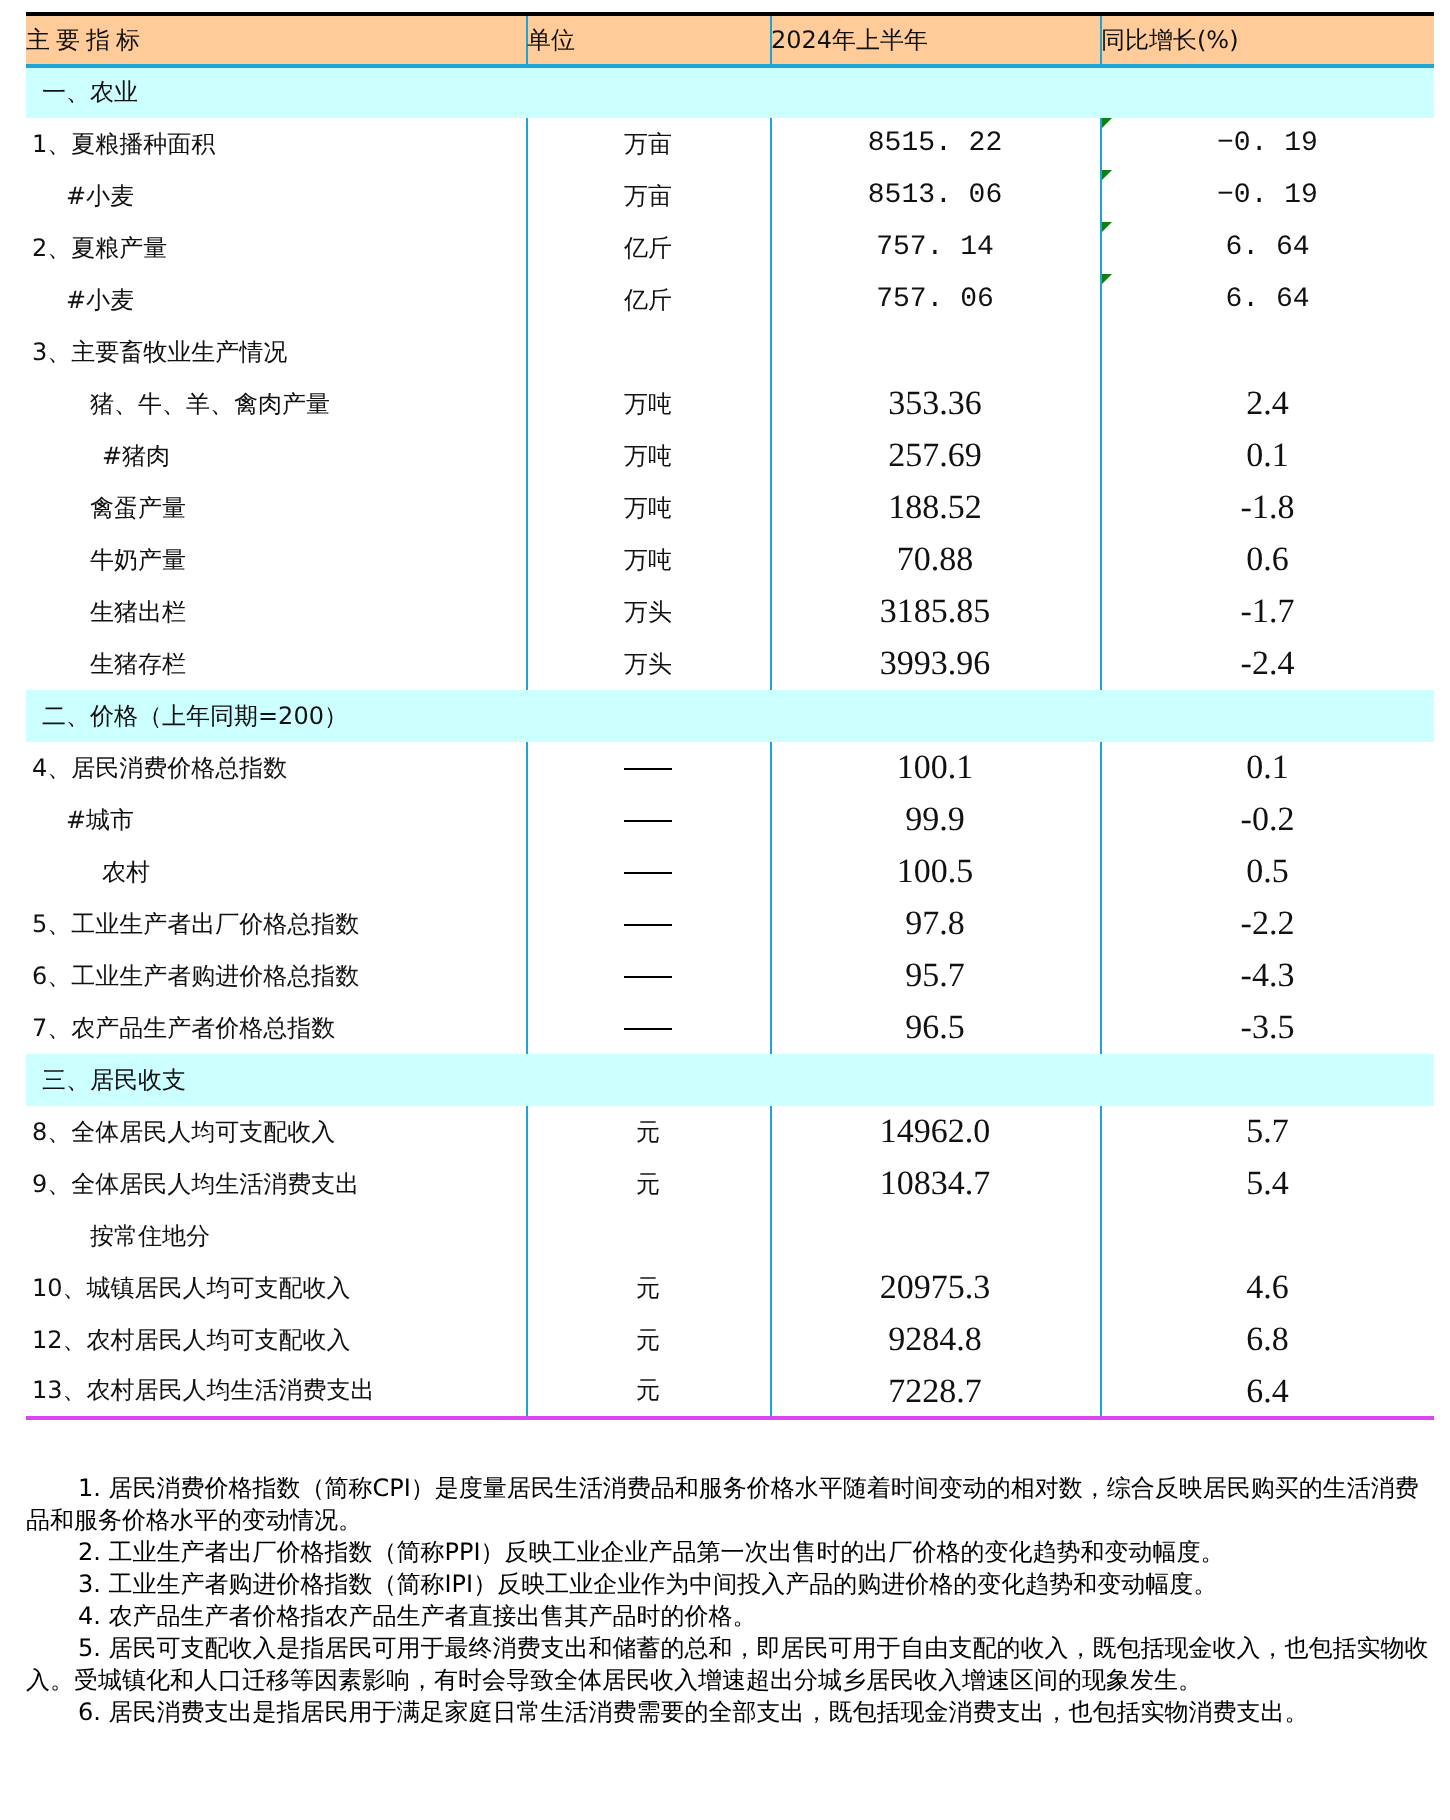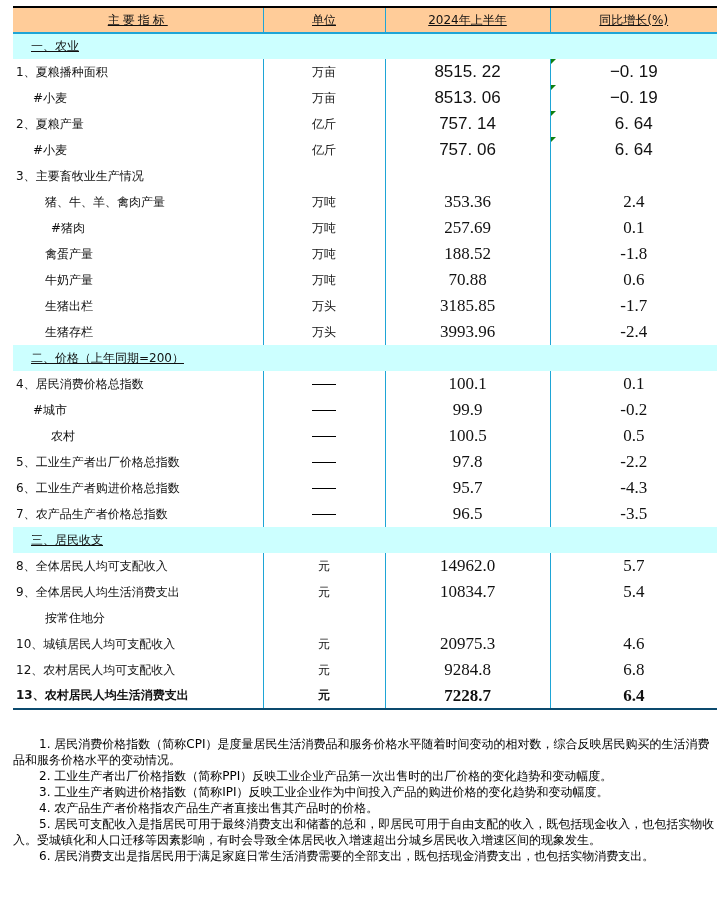--- a/index.html
+++ b/index.html
@@ -3,32 +3,32 @@
 <meta charset="utf-8">
 <style>
   html, body { margin: 0; padding: 0; background: #ffffff; }
   body { width: 725px; height: 910px; position: relative; overflow: hidden;
          font-family: "DejaVu Sans", "Liberation Sans", sans-serif; color: #111; }
   .wrap { position: absolute; left: 13px; top: 6px; width: 704px; }
   table { border-collapse: collapse; width: 704px; table-layout: fixed; }
   col.c1 { width: 250px; } col.c2 { width: 122px; } col.c3 { width: 165px; } col.c4 { width: 167px; }
   thead tr { background: #ffcc99; height: 26px; }
   thead th { font-weight: normal; font-size: 12px; border-left: 1px solid #1ea5d6; border-right: 1px solid #1ea5d6;
-             border-top: 2px solid #000; border-bottom: 2px solid #1ea5d6; padding: 0; text-align: center; text-decoration: underline; }
+             border-top: 2px solid #000; border-bottom: 2px solid #1ea5d6; padding: 0; text-align: left; }
   thead th:first-child { border-left: none; letter-spacing: 3px; }
   thead th:last-child { border-right: none; }
   tbody tr { height: 26px; }
   tbody td { font-size: 12px; padding: 0; border-left: 1px solid #1ea5d6; white-space: nowrap; }
   tbody td:first-child { border-left: none; text-align: left; }
   td.u, td.v, td.g { text-align: center; }
   td.v, td.g { font-family: "Liberation Serif", "DejaVu Serif", serif; font-size: 17px; }
-  td.v.alt, td.g.alt { font-family: Liberation Sans, sans-serif; font-size: 17px; }
+  td.v.alt, td.g.alt { font-family: Liberation Mono, monospace; font-size: 14px; }
   tr.section { background: #ccffff; }
-  tr.section td { border-left: none; padding-left: 18px; text-decoration: underline; }
-  tr.last td { border-bottom: 2px solid #0c4a6e; font-weight: bold; }
+  tr.section td { border-left: none; padding-left: 8px; }
+  tr.last td { border-bottom: 2px solid #d946ef; }
   .ind0 { padding-left: 3px !important; }
   .ind1 { padding-left: 20px !important; }
   .ind2 { padding-left: 32px !important; }
   .ind3 { padding-left: 38px !important; }
   td.g { position: relative; }
   .flag { position: absolute; left: 0; top: 0; width: 0; height: 0;
           border-top: 5px solid #108010; border-right: 5px solid transparent; }
   .notes { position: absolute; left: 13px; top: 736px; width: 704px; font-size: 12px; line-height: 16px;
            font-family: "DejaVu Sans", sans-serif; color: #000; }
   .note { text-indent: 26px; margin: 0; }

